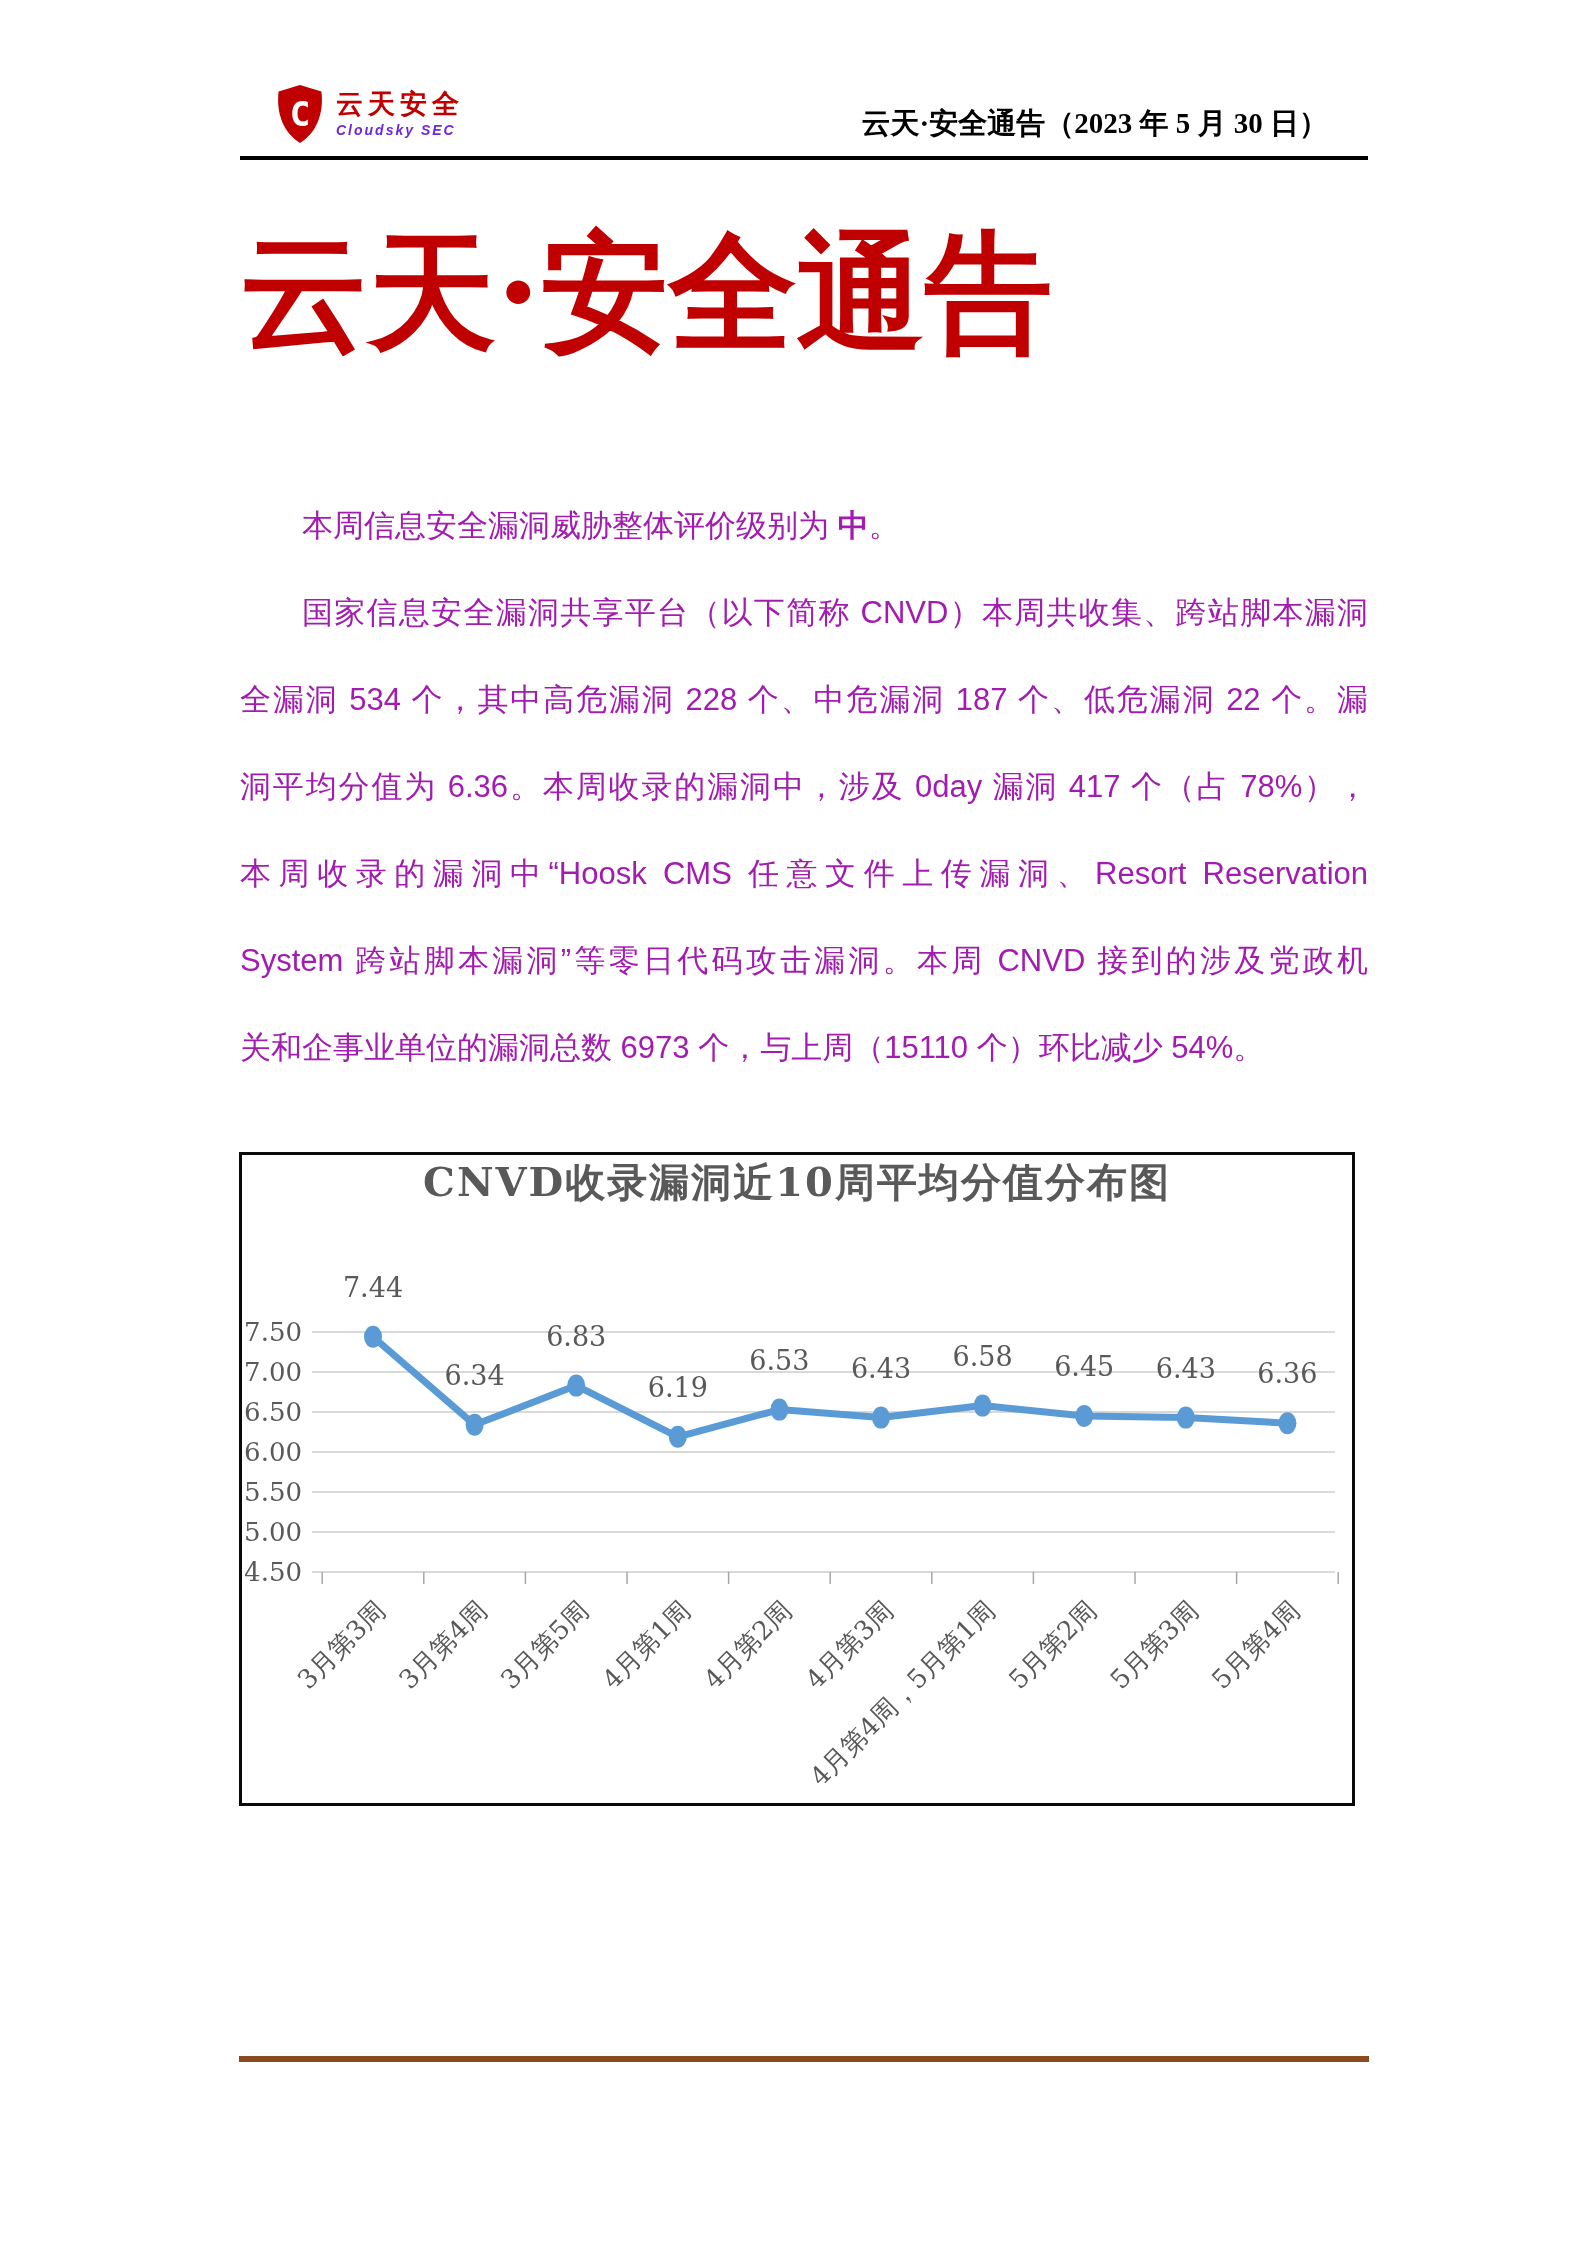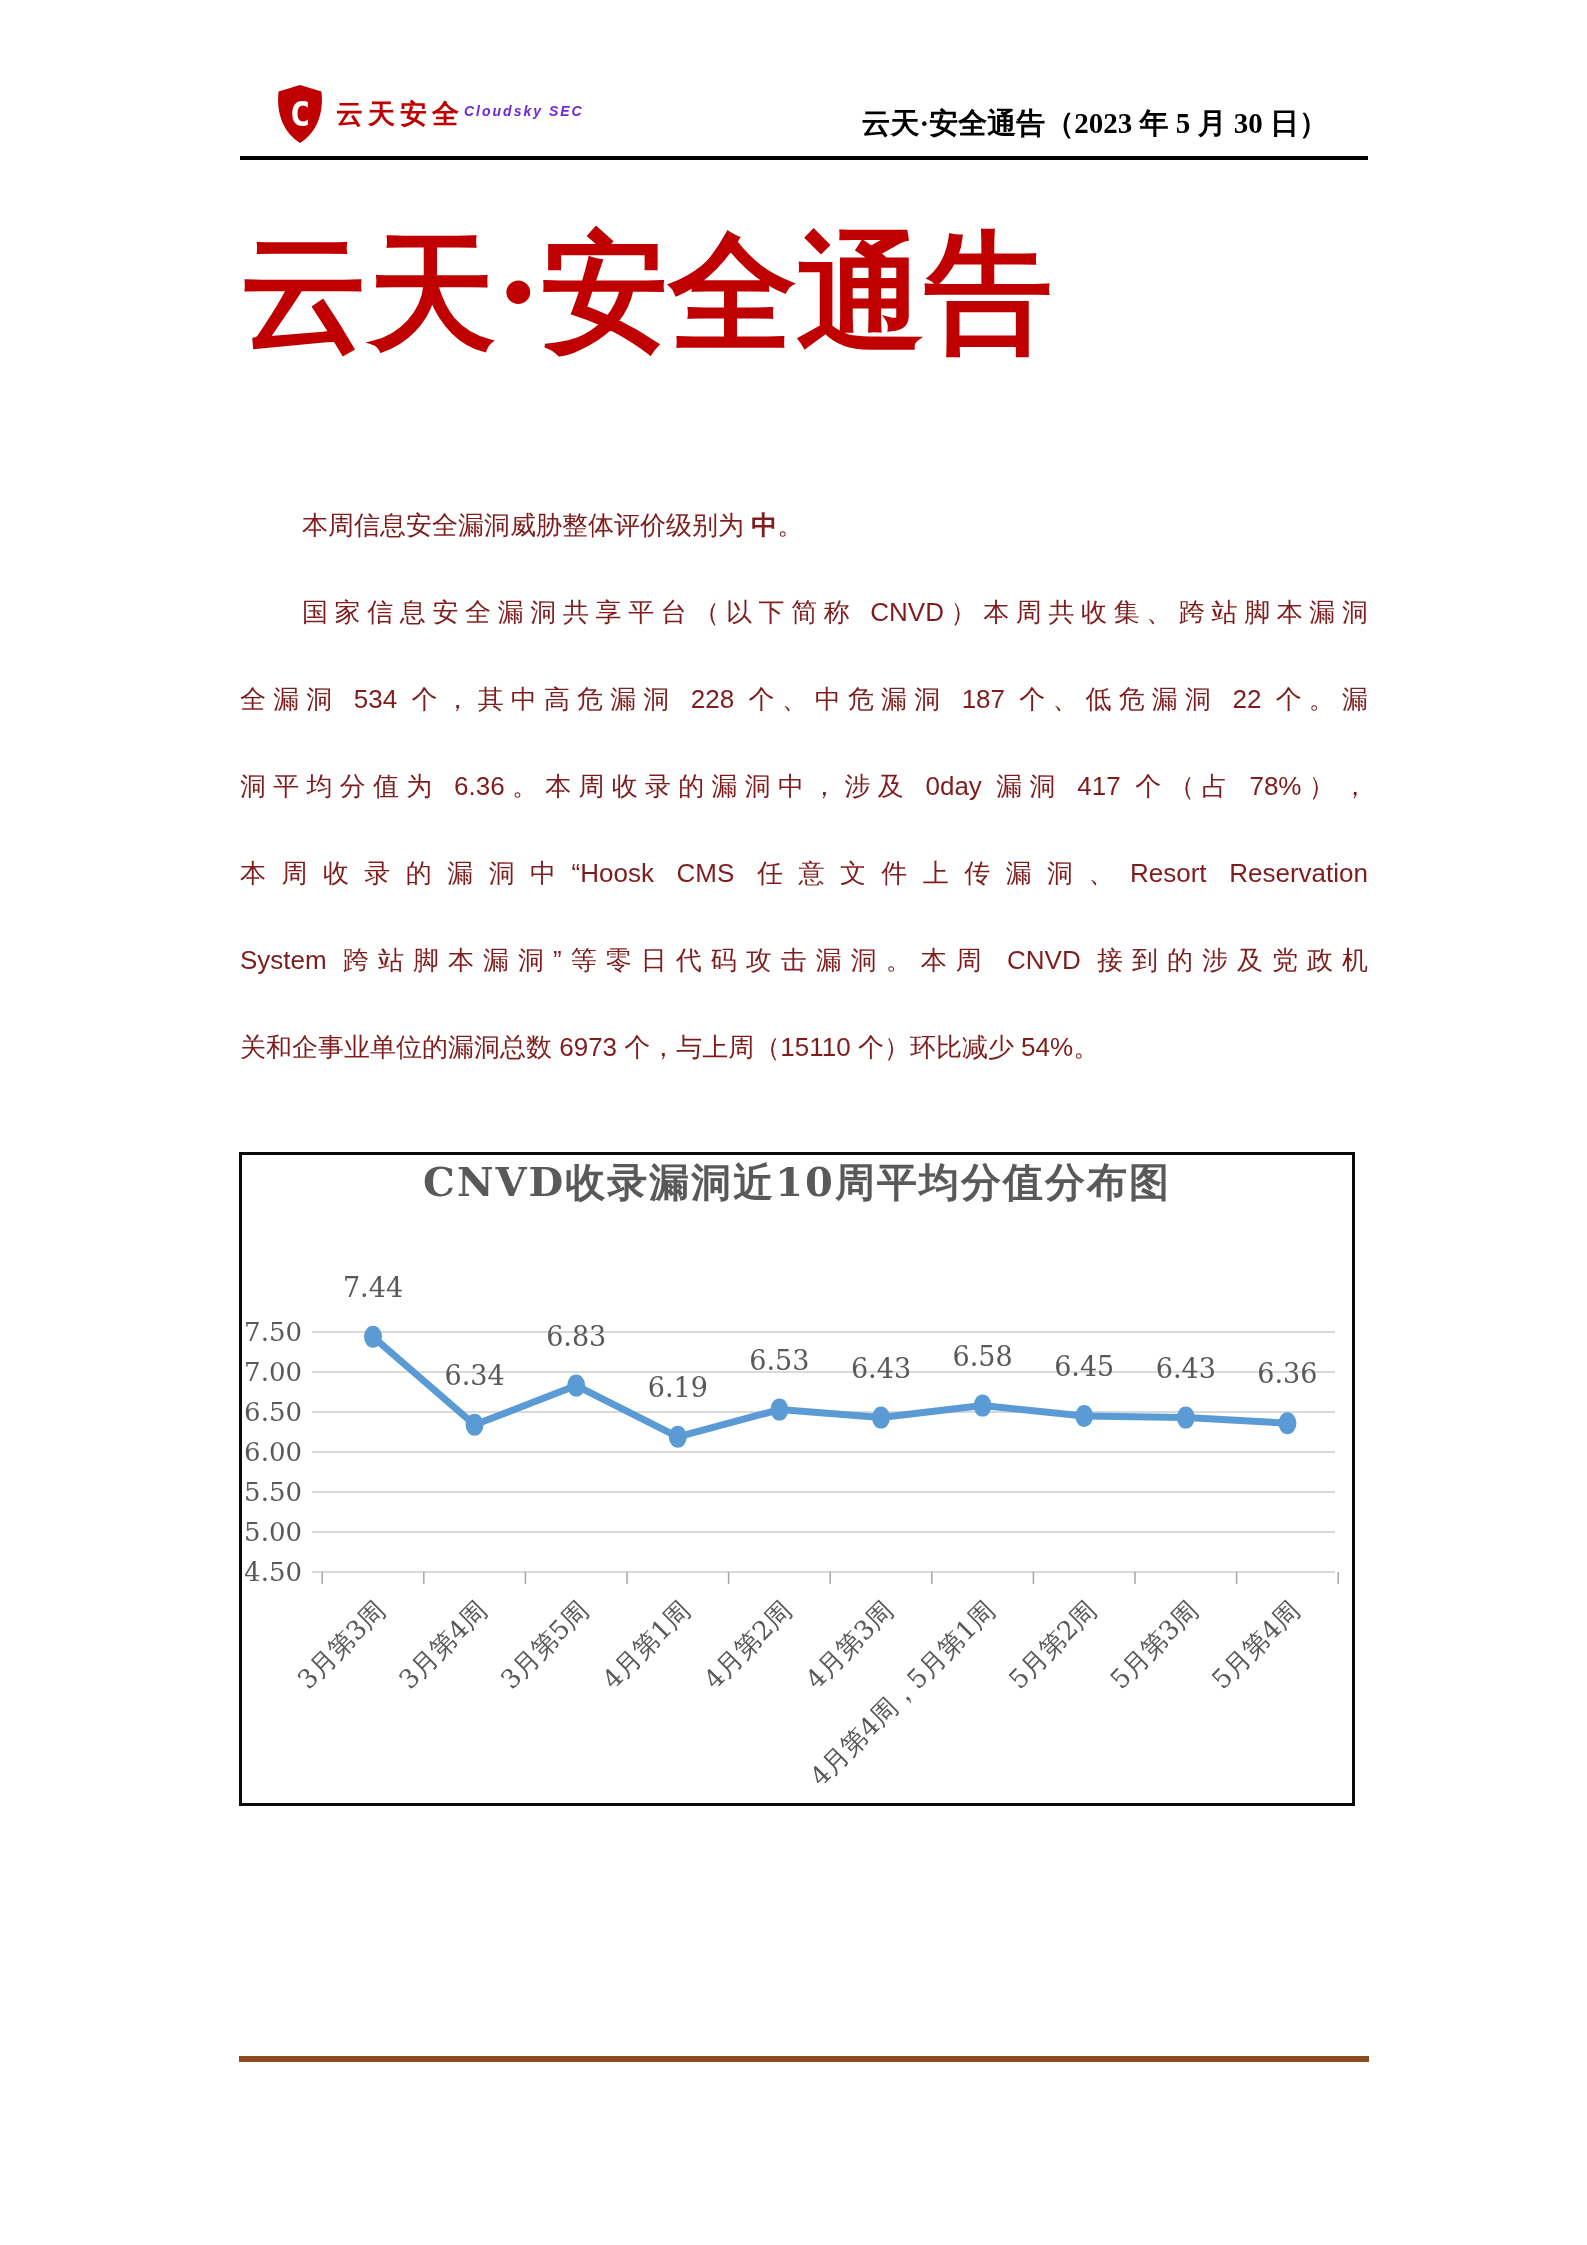--- a/index.html
+++ b/index.html
@@ -3,33 +3,33 @@
 <meta charset="utf-8">
 <style>
   html,body{margin:0;padding:0;background:#fff;}
   .page{position:relative;width:1587px;height:2245px;background:#ffffff;overflow:hidden;
         font-family:"Liberation Sans","DejaVu Sans",sans-serif;color:#111;}
 
   
   .header{position:absolute;left:240px;top:0;width:1128px;height:156px;border-bottom:4px solid #000;}
   .logo{position:absolute;left:34px;top:84px;display:flex;align-items:center;gap:10px;}
   .logo svg{display:block;}
-  .logo-names{display:flex;flex-direction:row;}
+  .logo-names{display:flex;flex-direction:column;}
   .logo-cn{font-size:27px;font-weight:bold;color:#C00000;letter-spacing:5px;line-height:1.05;}
   .logo-en{font-size:14px;font-weight:bold;font-style:italic;color:#6d28d9;letter-spacing:2px;margin-top:3px;}
   .header-title{position:absolute;right:40px;bottom:12px;font-family:"Liberation Serif","DejaVu Serif",serif;
                 font-weight:bold;font-size:29px;color:#000;white-space:nowrap;margin-left:36px;}
 
   
   .doc-title{position:absolute;left:240px;top:206px;width:1128px;
              font-family:"DejaVu Serif","Liberation Serif",serif;font-weight:bold;
              font-size:128px;line-height:1.35;color:#C00000;white-space:nowrap;}
 
   
-  .body-text{position:absolute;left:240px;top:482px;width:1128px;font-size:26px;color:#7f1d1d;}
+  .body-text{position:absolute;left:240px;top:482px;width:1128px;font-size:31px;color:#a21caf;}
   .bline{height:87px;line-height:87px;overflow:hidden;text-align:justify;text-align-last:justify;}
   .bline.plain{text-align:left;text-align-last:auto;}
   .bline.indent{text-indent:62px;}
   .bold-mid{font-weight:bold;}
 
   
   .chart-box{position:absolute;left:239px;top:1152px;width:1110px;height:648px;
              border:3px solid #0a0a0a;background:#fff;}
   .chart-title{text-align:center;font-family:"DejaVu Serif","Liberation Serif",serif;
                font-weight:bold;font-size:40px;color:#595959;letter-spacing:2px;}

